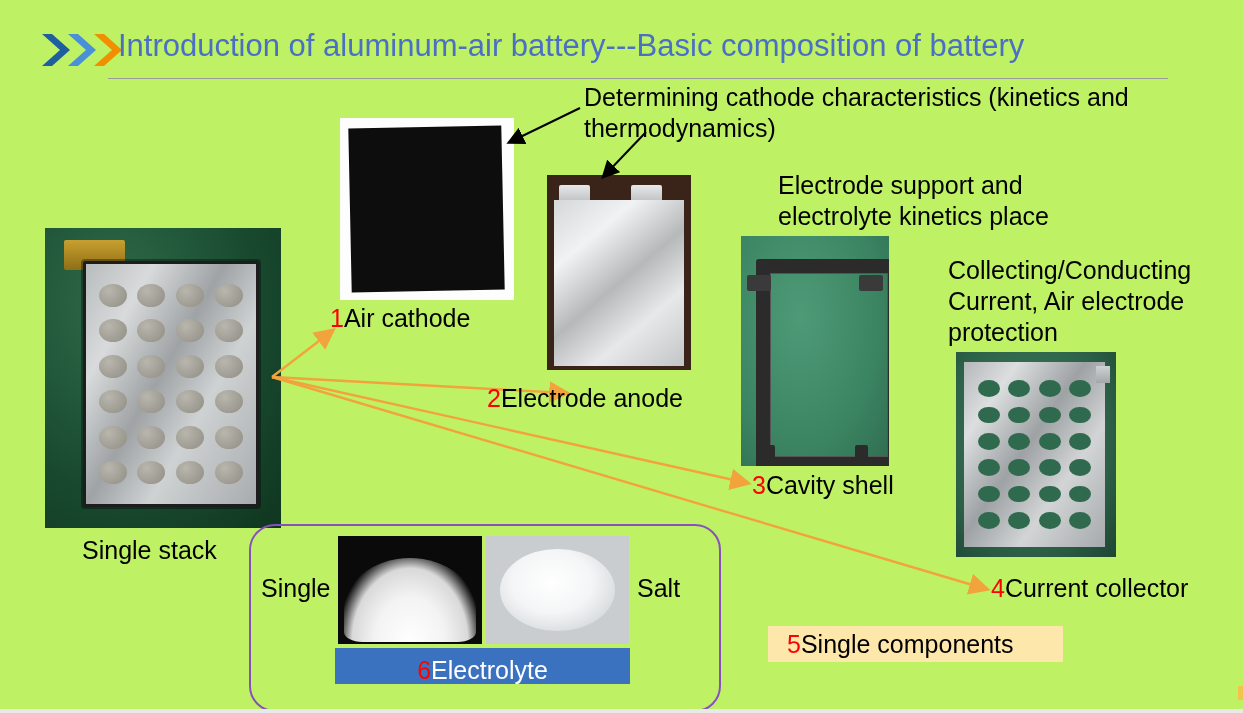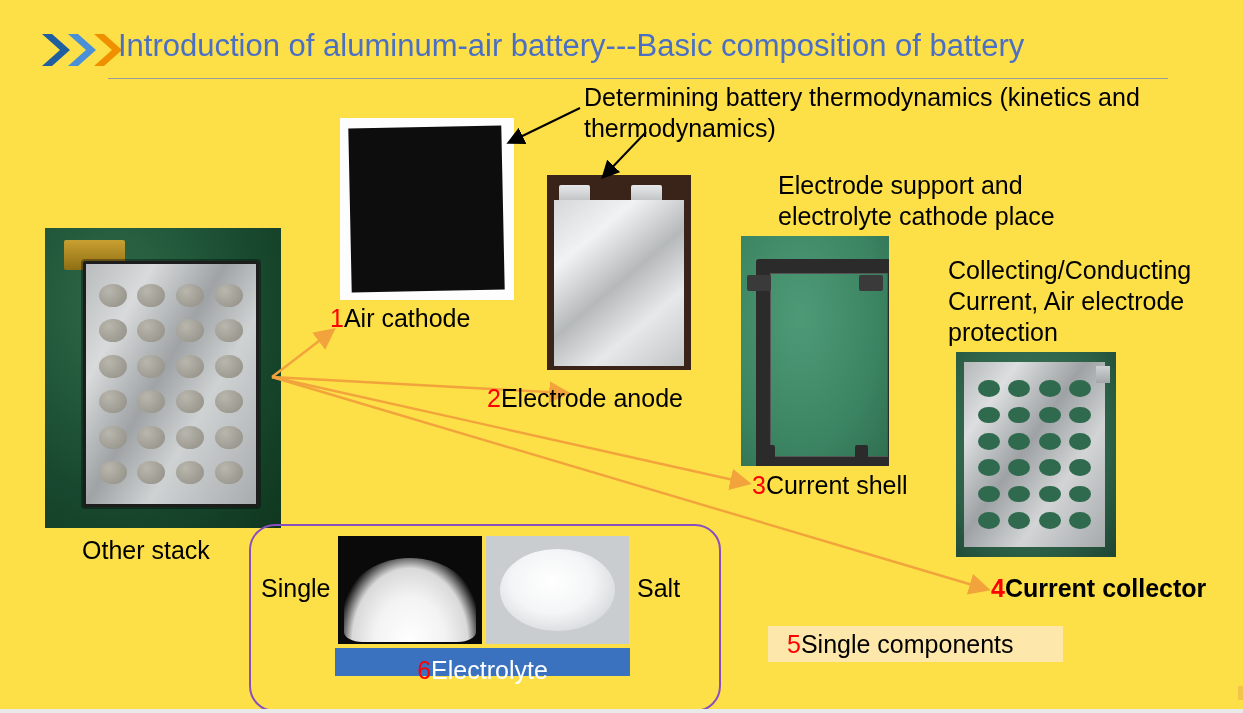--- a/index.html
+++ b/index.html
@@ -2,21 +2,21 @@
 <html><head>
 <meta charset="utf-8">
 <title>Aluminum-air battery slide</title>
 <style>
   html,body{margin:0;padding:0;background:#fff;}
   body{
     width:1243px;height:713px;position:relative;overflow:hidden;
     font-family:"Liberation Sans","DejaVu Sans",sans-serif;
     color:#000;
   }
-  .slide{position:absolute;inset:0;background:#fde047;}
+  .slide{position:absolute;inset:0;background:#bef264;}
 
   
   .chevrons{position:absolute;left:40px;top:30px;width:86px;height:40px;}
   .title{
     position:absolute;left:118px;top:27px;width:1090px;
     font-size:31px;line-height:38px;color:#4a6fc4;font-weight:400;
     white-space:nowrap;
   }
   .title-rule{
     position:absolute;left:108px;top:78px;width:1060px;height:1px;
@@ -83,21 +83,21 @@
   .salt-pile{position:absolute;left:10%;top:12%;width:80%;height:76%;
     background:radial-gradient(ellipse at 45% 40%,#ffffff 0%,#f4f5f6 45%,#dcdfe1 72%,#c9cdd0 92%);
     border-radius:50%;}
 
   
   .elec-box{
     position:absolute;left:249px;top:524px;width:468px;height:184px;
     border:2px solid #8a4fbe;border-radius:26px;background:transparent;
   }
   .elec-bar{
-    position:absolute;left:335px;top:648px;width:295px;height:28px;
+    position:absolute;left:335px;top:648px;width:295px;height:36px;
     background:#3a72bf;color:#fff;font-size:25px;line-height:44px;
     text-align:center;
   }
   .elec-bar .num{color:#ff0000;}
 
   
   .highlight{
     position:absolute;left:768px;top:626px;width:295px;height:36px;
     background:#fde7aa;font-size:25px;line-height:36px;padding-left:19px;
     box-sizing:border-box;
@@ -227,47 +227,47 @@
 
     <line x1="580" y1="108" x2="510" y2="142" stroke="#000" stroke-width="2" marker-end="url(#ar-bk)"></line>
     <line x1="646" y1="132" x2="604" y2="176" stroke="#000" stroke-width="2" marker-end="url(#ar-bk)"></line>
 
     <line x1="272" y1="377" x2="332" y2="331" stroke="#f2a33c" stroke-width="2.4" marker-end="url(#ar-or)"></line>
     <line x1="272" y1="377" x2="566" y2="393" stroke="#f2a33c" stroke-width="2.4" marker-end="url(#ar-or)"></line>
     <line x1="272" y1="377" x2="747" y2="483" stroke="#f2a33c" stroke-width="2.4" marker-end="url(#ar-or)"></line>
     <line x1="272" y1="377" x2="986" y2="589" stroke="#f2a33c" stroke-width="2.4" marker-end="url(#ar-or)"></line>
   </svg>
 
-  <div class="txt" style="left:584px;top:82px;width:620px;">Determining battery thermodynamics (kinetics and thermodynamics)</div>
-
-  <div class="txt" style="left:778px;top:170px;width:300px;">Electrode support and electrolyte cathode place</div>
+  <div class="txt" style="left:584px;top:82px;width:620px;">Determining cathode characteristics (kinetics and thermodynamics)</div>
+
+  <div class="txt" style="left:778px;top:170px;width:300px;">Electrode support and electrolyte kinetics place</div>
 
   <div class="txt" style="left:948px;top:255px;width:300px;">Collecting/Conducting Current, Air electrode protection</div>
 
   <div class="txt" style="left:330px;top:303px;">
     <span class="num">1</span><span>Air cathode</span>
   </div>
 
   <div class="txt" style="left:487px;top:383px;">
     <span class="num">2</span><span>Electrode anode</span>
   </div>
 
   <div class="txt" style="left:752px;top:470px;">
-    <span class="num">3</span><span>Current shell</span>
-  </div>
-
-  <div class="txt" style="left:991px;top:573px;font-weight:bold;">
+    <span class="num">3</span><span>Cavity shell</span>
+  </div>
+
+  <div class="txt" style="left:991px;top:573px;">
     <span class="num">4</span><span>Current collector</span>
   </div>
 
   <div class="highlight">
     <span class="num">5</span><span>Single components</span>
   </div>
 
-  <div class="txt" style="left:82px;top:535px;">Other stack</div>
+  <div class="txt" style="left:82px;top:535px;">Single stack</div>
 
   <div class="elec-box"></div>
   <div class="txt" style="left:261px;top:573px;">Single</div>
   <div class="txt" style="left:637px;top:573px;">Salt</div>
   <div class="elec-bar">
     <span class="num">6</span><span>Electrolyte</span>
   </div>
 
   <div class="edge-sliver"></div>
   <div class="bottom-strip"></div>

